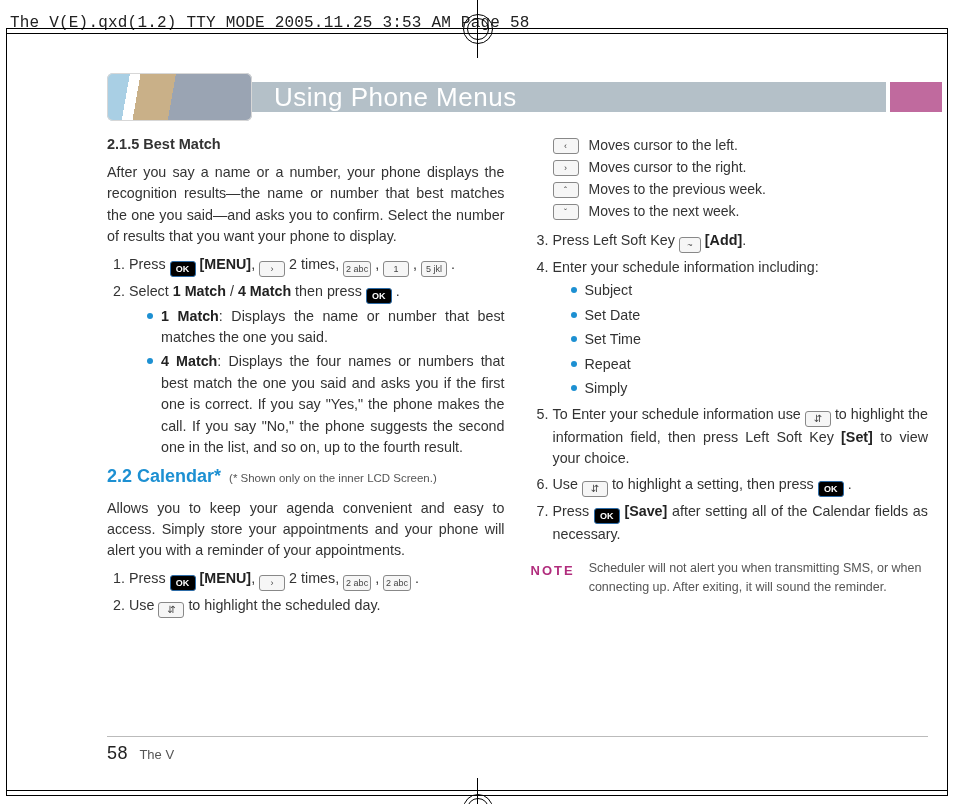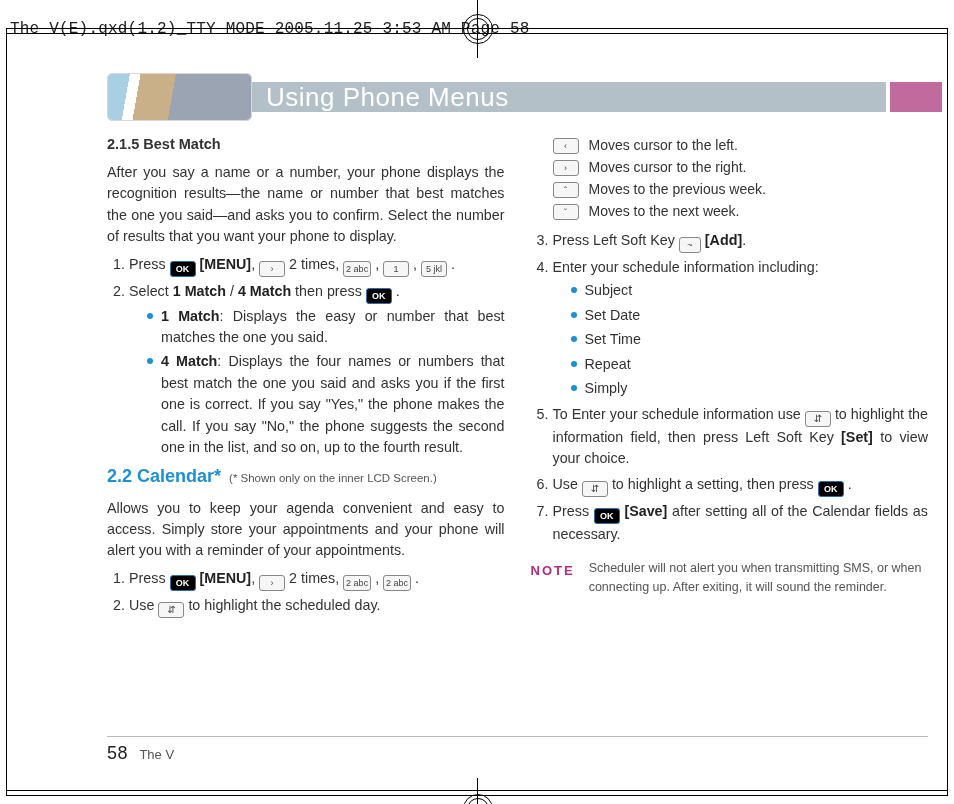--- a/index.html
+++ b/index.html
@@ -1,34 +1,34 @@
 <!DOCTYPE html>
 <html><head>
 <meta charset="utf-8">
 <style>
   html,body{margin:0;padding:0;background:#fff;font-family:Arial,Helvetica,sans-serif;color:#222}
   .page{position:relative;width:954px;height:804px;box-sizing:border-box}
-  .slug{position:absolute;left:10px;top:20px;font-family:"Courier New",monospace;font-size:16px;letter-spacing:0.2px}
+  .slug{position:absolute;left:10px;top:14px;font-family:"Courier New",monospace;font-size:16px;letter-spacing:0.2px}
   .crop-outer{position:absolute;left:6px;top:28px;right:6px;bottom:8px;border:1px solid #000}
   .crop-inner{position:absolute;left:0;top:4px;right:0;bottom:4px;border-top:0.5px solid #000;border-bottom:0.5px solid #000}
   
   .reg{position:absolute;width:60px;height:60px}
   .reg .h{position:absolute;left:0;right:0;top:50%;height:1px;background:#000}
   .reg .v{position:absolute;top:0;bottom:0;left:50%;width:1px;background:#000}
   .reg .c{position:absolute;left:50%;top:50%;width:20px;height:20px;margin:-10px 0 0 -10px;border:1px solid #000;border-radius:50%}
   .reg .d{position:absolute;left:50%;top:50%;width:28px;height:28px;margin:-14px 0 0 -14px;border:1px solid #000;border-radius:50%}
   .reg-top{left:447px;top:-2px}
   .reg-bot{left:447px;bottom:-34px}
 
   
   .banner{position:absolute;left:107px;right:12px;top:72px;height:50px;display:flex;align-items:center}
   .banner .photo{width:145px;height:48px;border-radius:6px;background:
     linear-gradient(100deg,#a9cfe4 0 15%,#ffffff 15% 22%,#c9b088 22% 45%,#9aa4b3 45% 100%);
     box-shadow:inset 0 0 0 1px #d7d7d7}
-  .banner .title{flex:none;margin-left:14px;color:#fff;font-size:26px;font-weight:500;letter-spacing:0.5px}
+  .banner .title{flex:none;margin-left:22px;color:#fff;font-size:26px;font-weight:500;letter-spacing:0.5px}
   .banner .tail{width:52px;height:30px;background:#c06a9e;margin-left:4px}
   .banner-row{display:flex;align-items:center;flex:1;height:30px;background:#b4c0c8}
 
   
   .content{position:absolute;left:107px;right:26px;top:134px;bottom:70px;display:flex;gap:26px}
   .col{flex:1;font-size:14.3px;line-height:1.5;color:#333}
   .col p{margin:0 0 6px 0;text-align:justify}
   h4{margin:0 0 6px 0;font-size:14.5px;color:#333}
   h3.sec{margin:16px 0 6px 0;font-size:18px;color:#1d90d2;font-weight:bold;display:inline}
   .sec-note{font-size:11.5px;color:#555;margin-left:4px}
@@ -116,21 +116,21 @@
           <span> .</span>
         </li>
         <li>
           <span>Select </span>
           <b>1 Match</b>
           <span> / </span>
           <b>4 Match</b>
           <span> then press </span>
           <span class="key ok">OK</span><span> .</span>
           <ul class="dot">
-            <li><b>1 Match</b><span>: Displays the easy or number that best matches the one you said.</span></li>
+            <li><b>1 Match</b><span>: Displays the name or number that best matches the one you said.</span></li>
             <li><b>4 Match</b><span>: Displays the four names or numbers that best match the one you said and asks you if the first one is correct. If you say "Yes," the phone makes the call. If you say "No," the phone suggests the second one in the list, and so on, up to the fourth result.</span></li>
           </ul>
         </li>
       </ol>
 
       <div>
         <h3 class="sec">2.2 Calendar*</h3>
         <span class="sec-note">(*  Shown only on the inner LCD Screen.)</span>
       </div>
       <p style="margin-top:8px">Allows you to keep your agenda convenient and easy to access. Simply store your appointments and your phone will alert you with a reminder of your appointments.</p>

